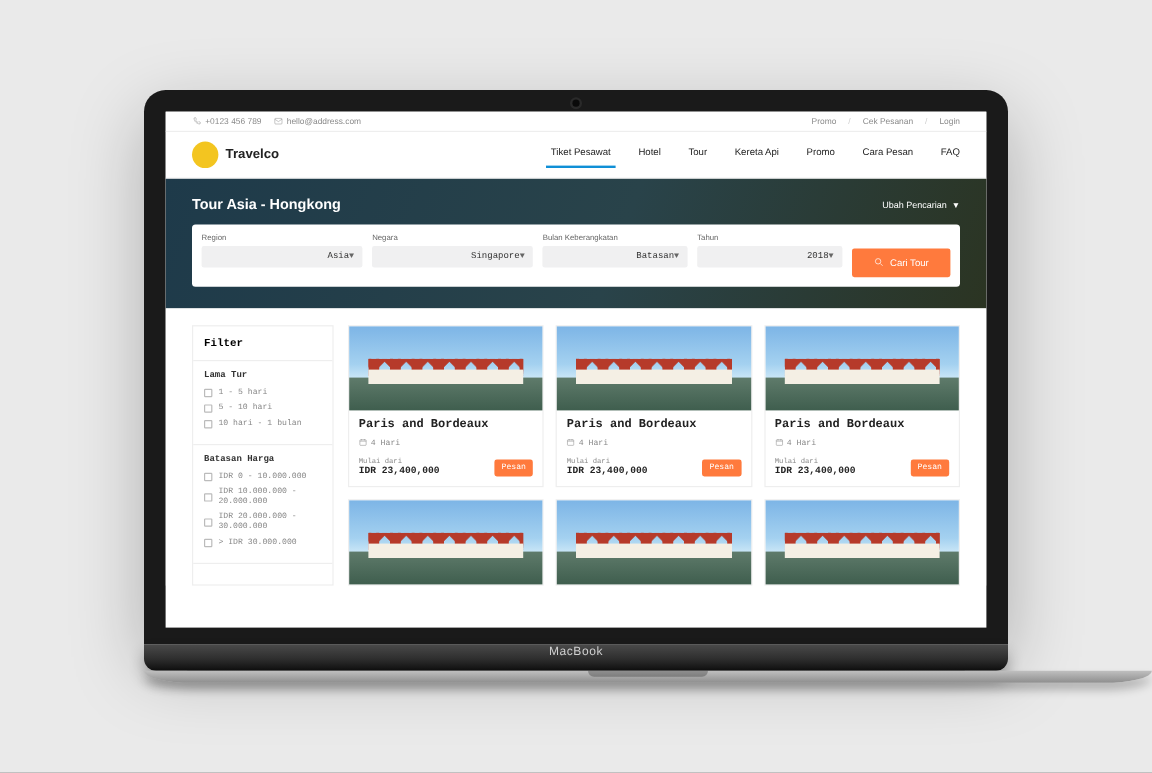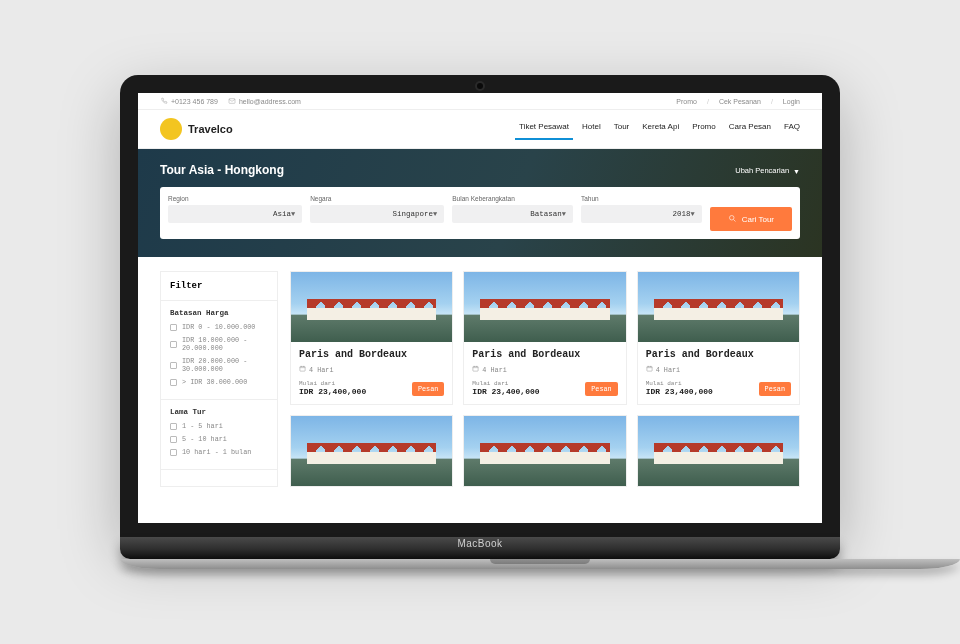--- a/index.html
+++ b/index.html
@@ -100,21 +100,21 @@
 
   .header {
     display:flex;
     align-items:flex-start;
     padding: 8px 22px;
     background:#fff;
     border-bottom:1px solid #eee;
   }
   .logo { display:flex; align-items:center; gap:6px; font-weight:600; font-size:11px; color:#222; }
   .logo-dot { width:22px; height:22px; border-radius:50%; background:#f3c520; }
-  .nav { margin-left:auto; display:flex; gap:13px; font-size:8px; color:#222; }
+  .nav { margin-left:auto; display:flex; gap:23px; font-size:8px; color:#222; }
   .nav-item { padding: 4px 0 8px 0; position:relative; cursor:pointer; }
   .nav-item.active::after {
     content:""; position:absolute; bottom:-1px; left:-4px; right:-4px;
     height:2px; background:#0f8fd6;
   }
 
   .hero {
     background: linear-gradient(110deg,#1e3a4a 0%,#29434a 55%,#2b3422 100%);
     padding: 14px 22px 18px 22px;
     color:#fff;
@@ -320,51 +320,51 @@
             </span>
             <span>Cari Tour</span>
           </button>
         </div>
       </div>
 
       <div class="content">
         <aside class="sidebar">
           <div class="sb-head">Filter</div>
           <div class="sb-section">
+            <div class="sb-section-title">Lama Tur</div>
+            <div class="sb-opt">
+                <span class="sb-cb"></span>
+                <span>1 - 5 hari</span>
+              </div>
+            <div class="sb-opt">
+                <span class="sb-cb"></span>
+                <span>5 - 10 hari</span>
+              </div>
+            <div class="sb-opt">
+                <span class="sb-cb"></span>
+                <span>10 hari - 1 bulan</span>
+              </div>
+          </div>
+          <div class="sb-section">
             <div class="sb-section-title">Batasan Harga</div>
             <div class="sb-opt">
                 <span class="sb-cb"></span>
                 <span>IDR 0 - 10.000.000</span>
               </div>
             <div class="sb-opt">
                 <span class="sb-cb"></span>
                 <span>IDR 10.000.000 - 20.000.000</span>
               </div>
             <div class="sb-opt">
                 <span class="sb-cb"></span>
                 <span>IDR 20.000.000 - 30.000.000</span>
               </div>
             <div class="sb-opt">
                 <span class="sb-cb"></span>
                 <span>&gt; IDR 30.000.000</span>
-              </div>
-          </div>
-          <div class="sb-section">
-            <div class="sb-section-title">Lama Tur</div>
-            <div class="sb-opt">
-                <span class="sb-cb"></span>
-                <span>1 - 5 hari</span>
-              </div>
-            <div class="sb-opt">
-                <span class="sb-cb"></span>
-                <span>5 - 10 hari</span>
-              </div>
-            <div class="sb-opt">
-                <span class="sb-cb"></span>
-                <span>10 hari - 1 bulan</span>
               </div>
           </div>
         </aside>
 
         <div class="grid">
 
           <div class="card">
             <div class="card-img"></div>
             <div class="card-body">
               <div class="card-title">Paris and Bordeaux</div>

